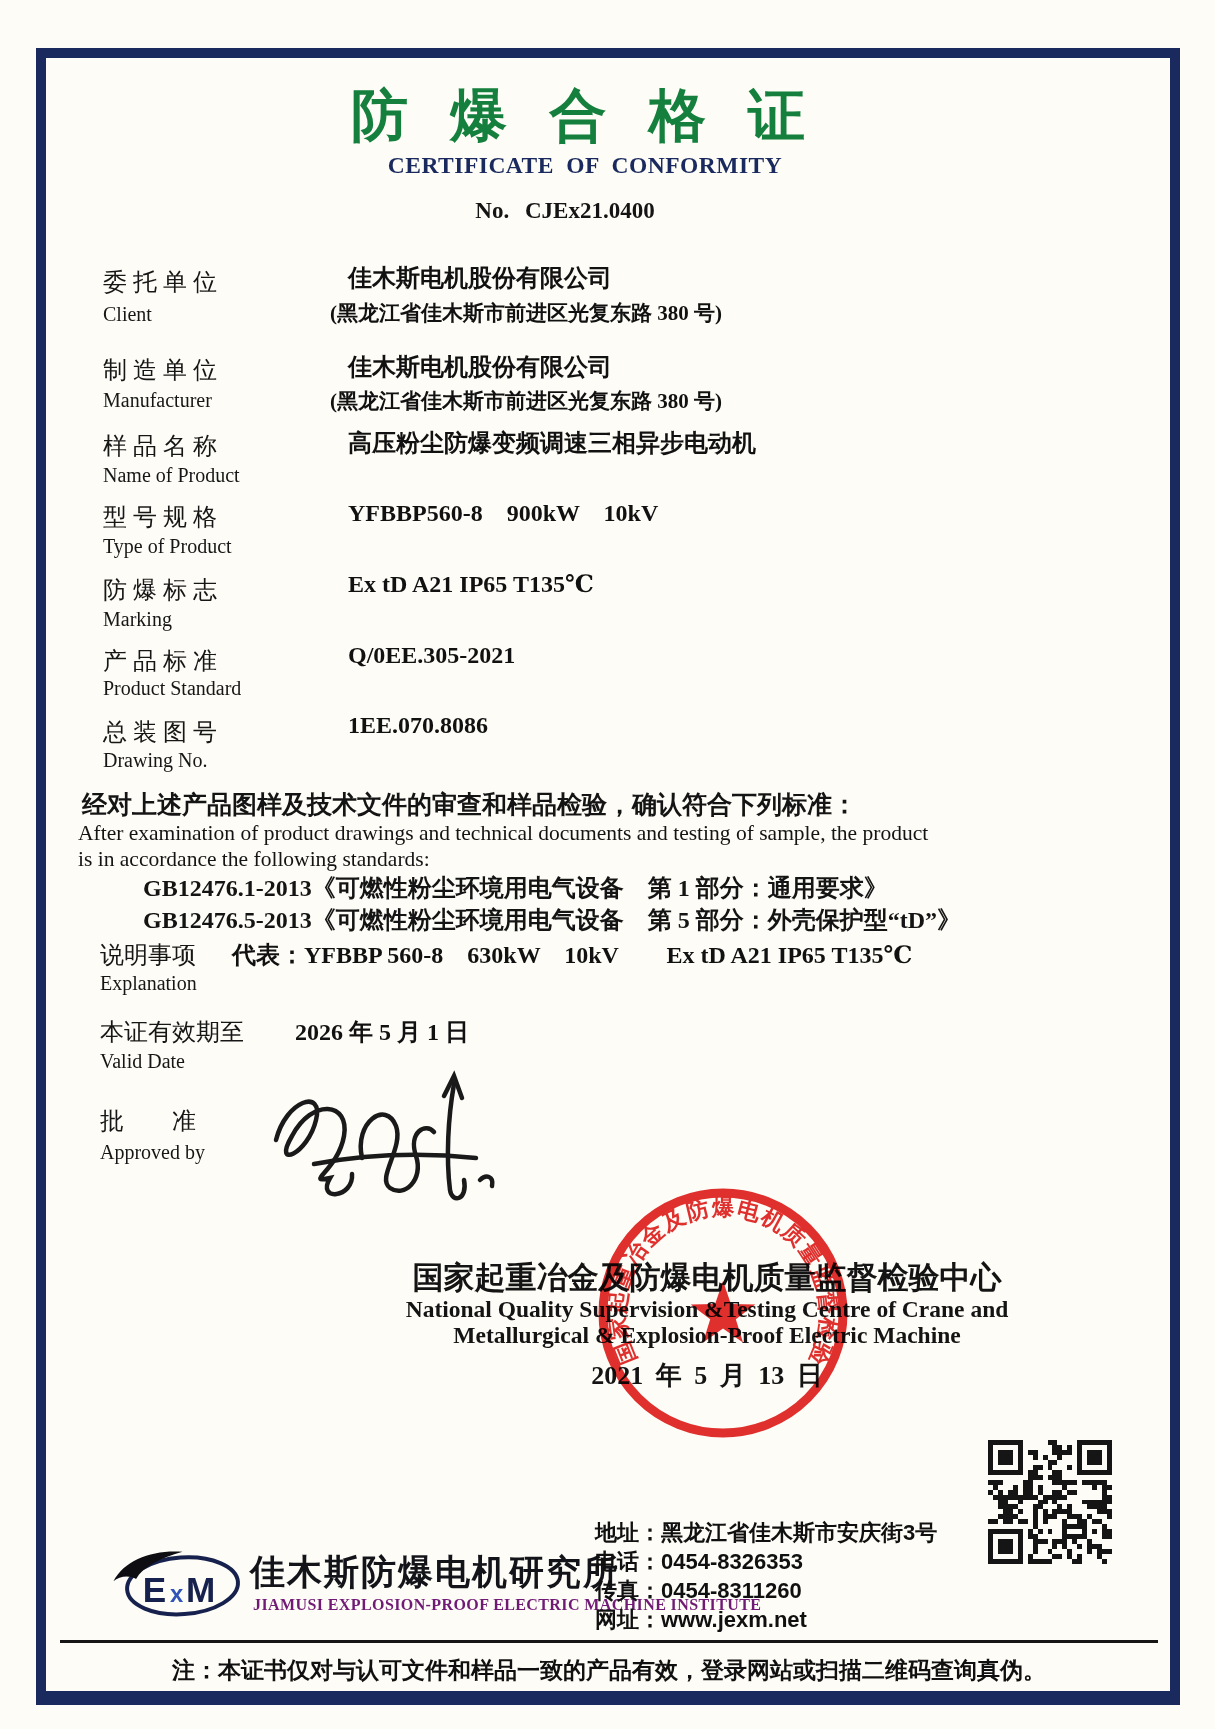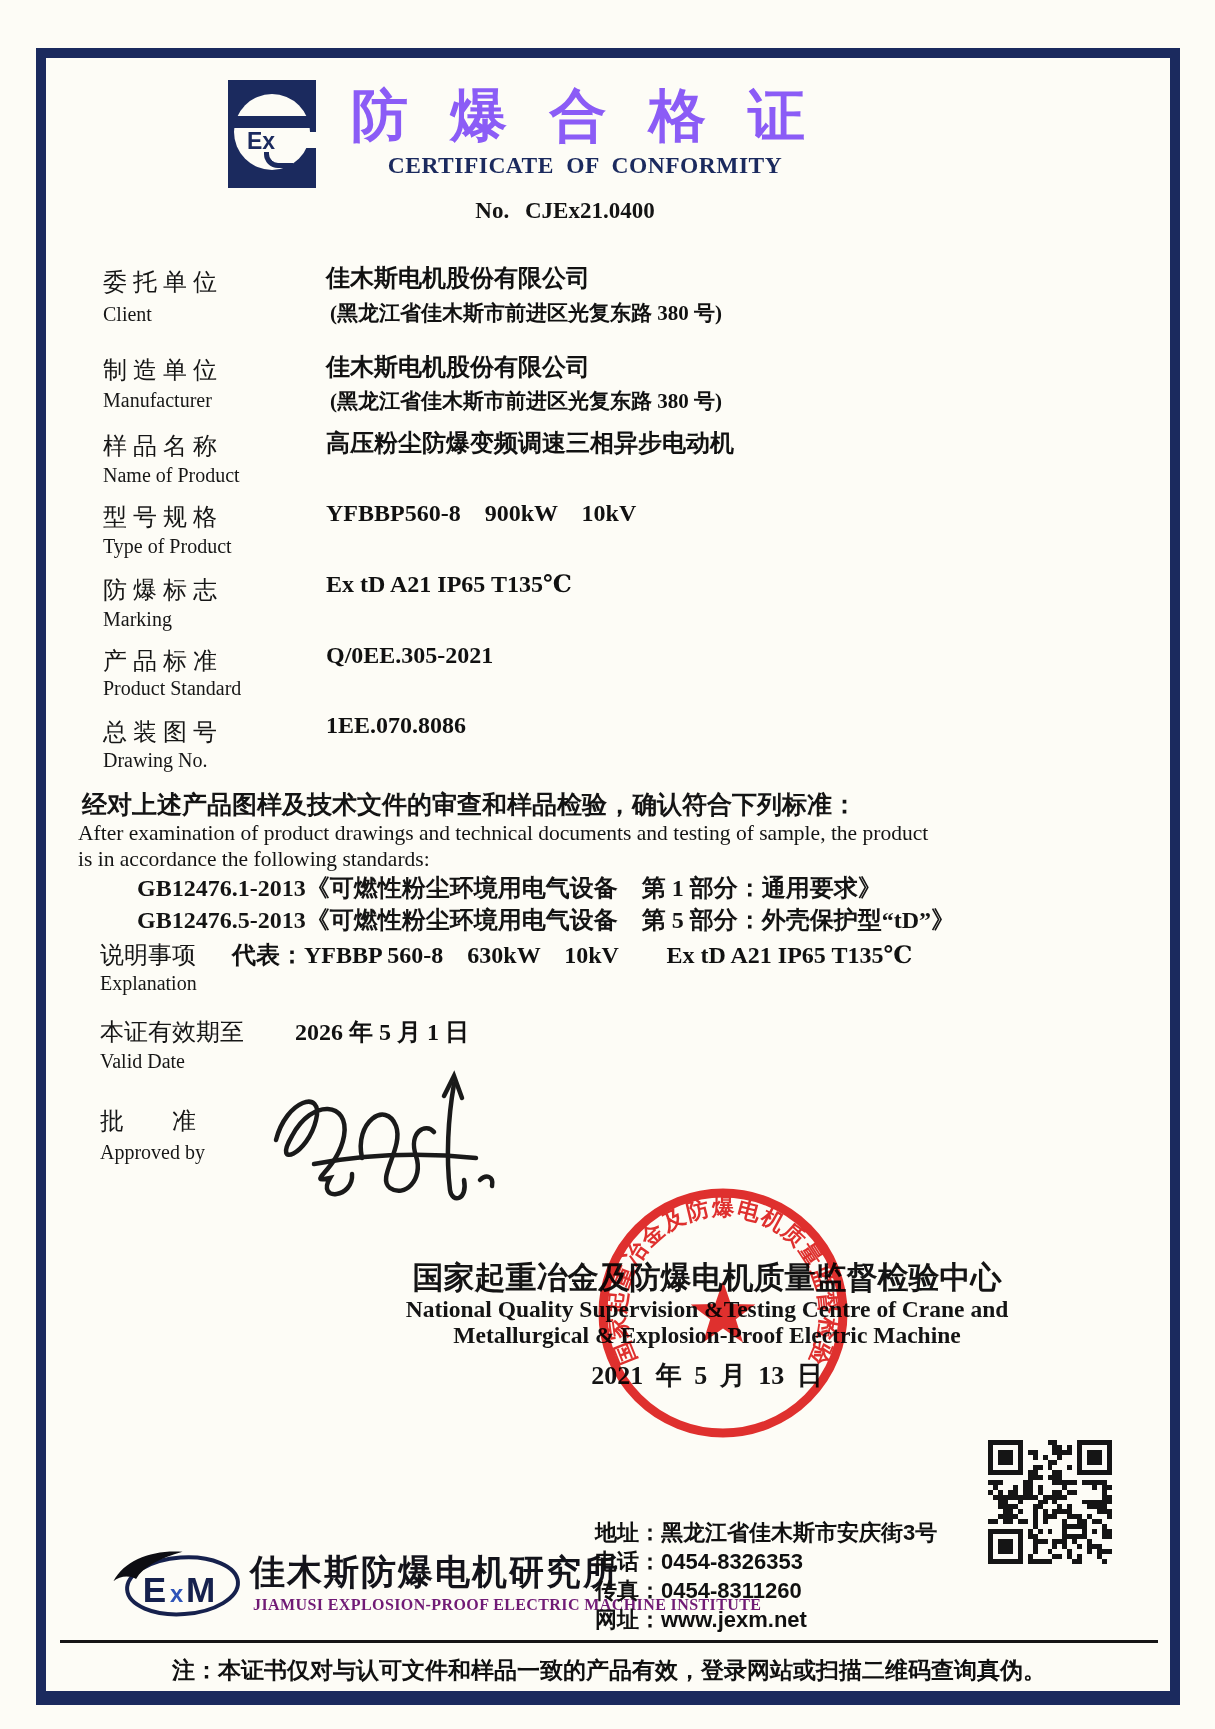--- a/index.html
+++ b/index.html
@@ -19,33 +19,33 @@
   .exlogo .disc{position:absolute; left:6px; top:14px; width:76px; height:76px; border-radius:50%; background:#fdfcf6;}
   .exlogo .bar1{position:absolute; left:0; top:36px; width:88px; height:12px; background:#1b2a5e;}
   .exlogo .slot{position:absolute; left:44px; top:52px; width:44px; height:16px; background:#fdfcf6;}
   .exlogo .extxt{position:absolute; left:19px; top:48px; font-family:"Liberation Sans","DejaVu Sans",sans-serif;
     font-weight:bold; font-size:23px; color:#1b2a5e; letter-spacing:0;}
   .exlogo .hook{position:absolute; left:36px; top:72px; width:24px; height:11px;
     border-left:5px solid #1b2a5e; border-bottom:5px solid #1b2a5e; border-radius:0 0 0 14px;}
 
   
   .title-block{left:340px; top:84px; width:490px; text-align:center;}
-  .title-zh{font-size:57px; line-height:64px; font-weight:900; color:#8b5cf6; letter-spacing:14px; white-space:nowrap;}
+  .title-zh{font-size:57px; line-height:64px; font-weight:900; color:#15803d; letter-spacing:14px; white-space:nowrap;}
   .title-en{margin-top:4px; font-size:23.5px; font-weight:bold; color:#1b2a5e; letter-spacing:0.5px; word-spacing:6px; white-space:nowrap;}
   .cert-no{left:320px; top:198px; width:490px; text-align:center; font-size:23px; font-weight:bold; word-spacing:10px; white-space:nowrap;}
 
   
   .lbl-zh{left:103px; font-size:24px; color:#161616; white-space:nowrap;}
   .lbl-en{left:103px; font-size:20px; color:#161616; white-space:nowrap;}
-  .val{left:326px; font-size:24px; font-weight:bold; color:#111; white-space:nowrap;}
+  .val{left:348px; font-size:24px; font-weight:bold; color:#111; white-space:nowrap;}
   .val2{left:330px; font-size:21px; font-weight:600; color:#111; white-space:nowrap;}
 
   .statement-zh{left:82px; top:788px; font-size:25px; font-weight:600; white-space:nowrap;}
   .statement-en{left:78px; font-size:21.5px; white-space:nowrap;}
-  .std{left:137px; font-size:24px; font-weight:600; white-space:nowrap;text-align:right;}
+  .std{left:143px; font-size:24px; font-weight:600; white-space:nowrap;text-align:right;}
 
   
   .sig{left:258px; top:1062px; width:290px; height:155px;}
 
   
   .org-zh{left:400px; top:1257px; width:614px; text-align:center; font-size:31px; font-weight:bold; white-space:nowrap;}
   .org-en{left:400px; width:614px; text-align:center; font-size:23.5px; font-weight:bold; white-space:nowrap;}
   .issue-date{left:400px; top:1358px; width:614px; text-align:center; font-size:26px; font-weight:600; word-spacing:6px;}
   .stamp{left:595px; top:1185px; width:256px; height:256px; mix-blend-mode:multiply; opacity:0.94;}
 
@@ -62,27 +62,20 @@
   .divider{left:60px; top:1640px; width:1098px; height:3px; background:#161616;}
   .note{left:60px; top:1655px; width:1098px; text-align:center;
      font-family:Liberation Sans, sans-serif; font-size:23px; font-weight:bold; color:#101010; white-space:nowrap;}
 </style>
 </head>
 <body>
 
 <div class="page">
   <div class="frame"></div>
 
-  <div class="abs exlogo">
-    <div class="disc"></div>
-    <div class="bar1"></div>
-    <div class="slot"></div>
-    <span class="extxt">Ex</span>
-    <div class="hook"></div>
-  </div>
 
   <div class="abs title-block">
     <div class="title-zh">防 爆 合 格 证</div>
     <div class="title-en">CERTIFICATE OF CONFORMITY</div>
   </div>
   <div class="abs cert-no">No.   CJEx21.0400</div>
 
   <div class="abs lbl-zh" style="top:266px">委 托 单 位</div>
   <div class="abs lbl-en" style="top:303px">Client</div>
   <div class="abs val" style="top:262px">佳木斯电机股份有限公司</div>

